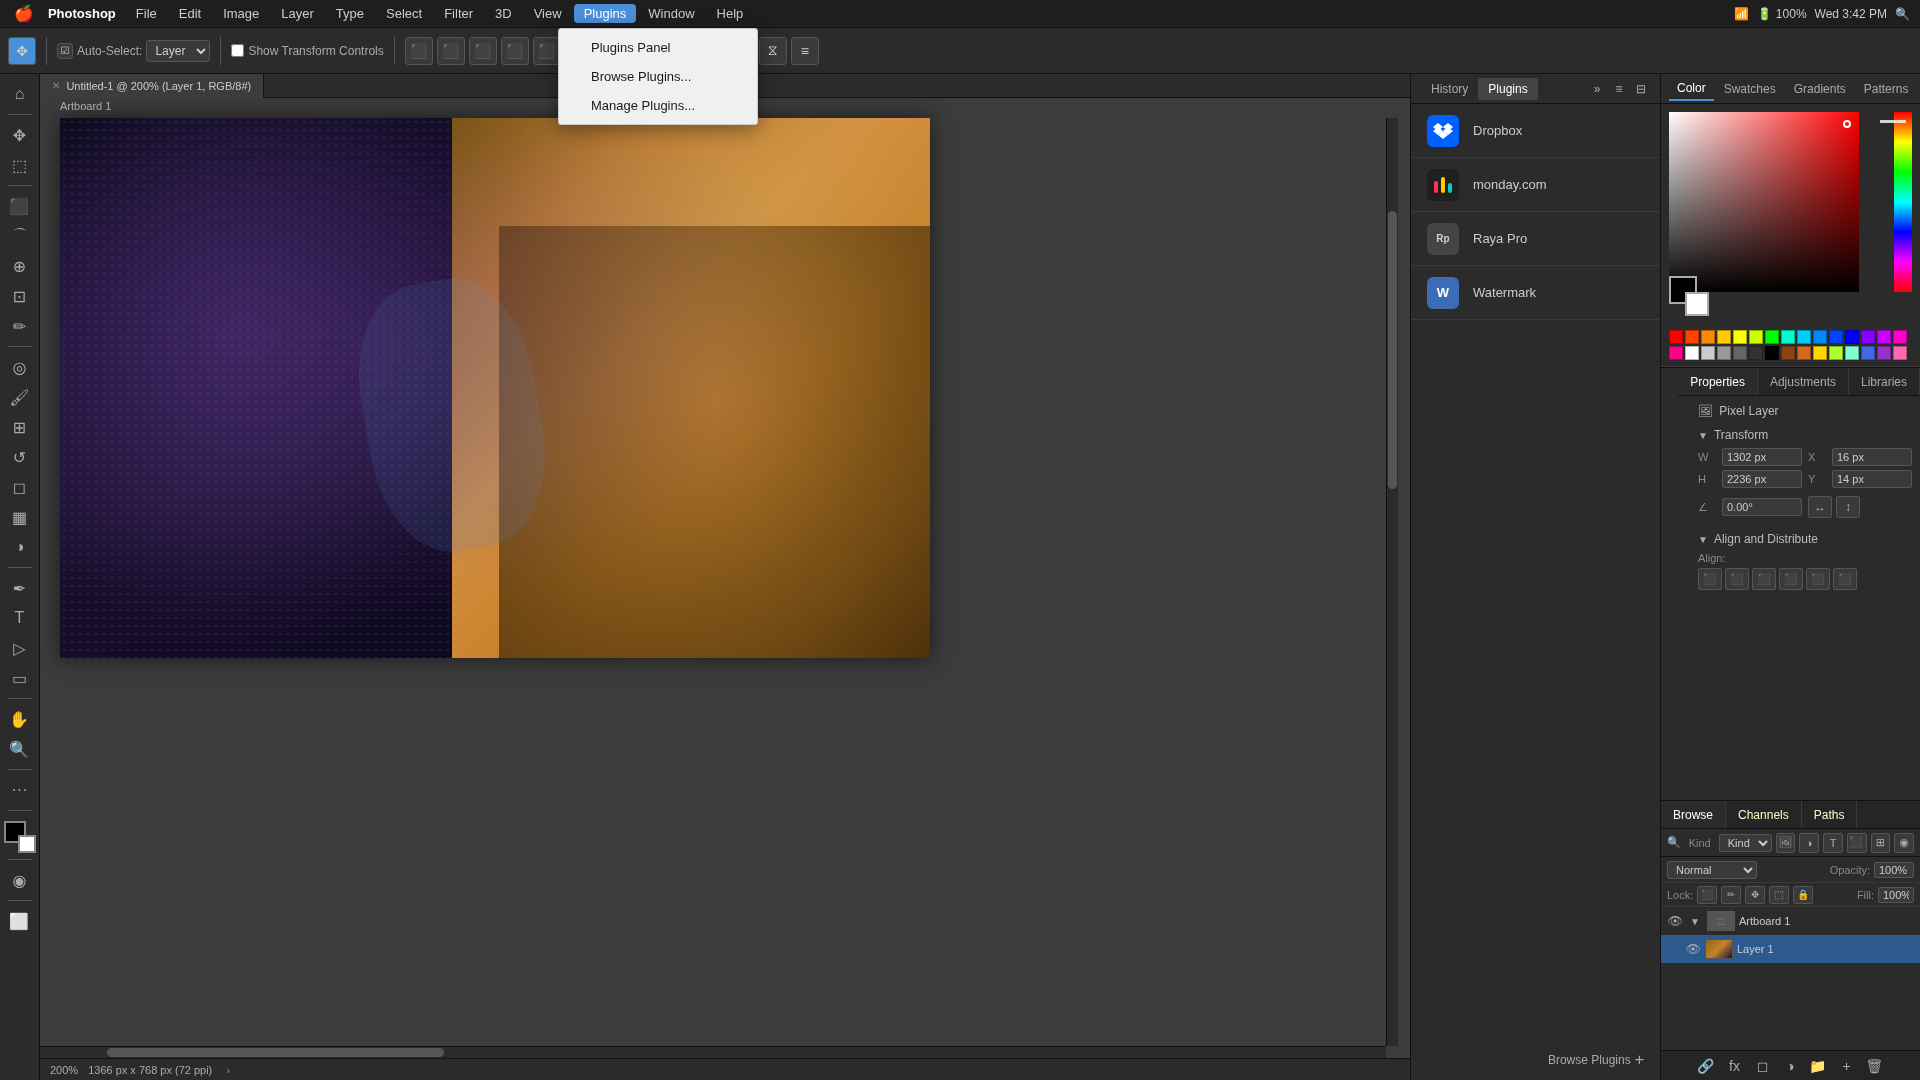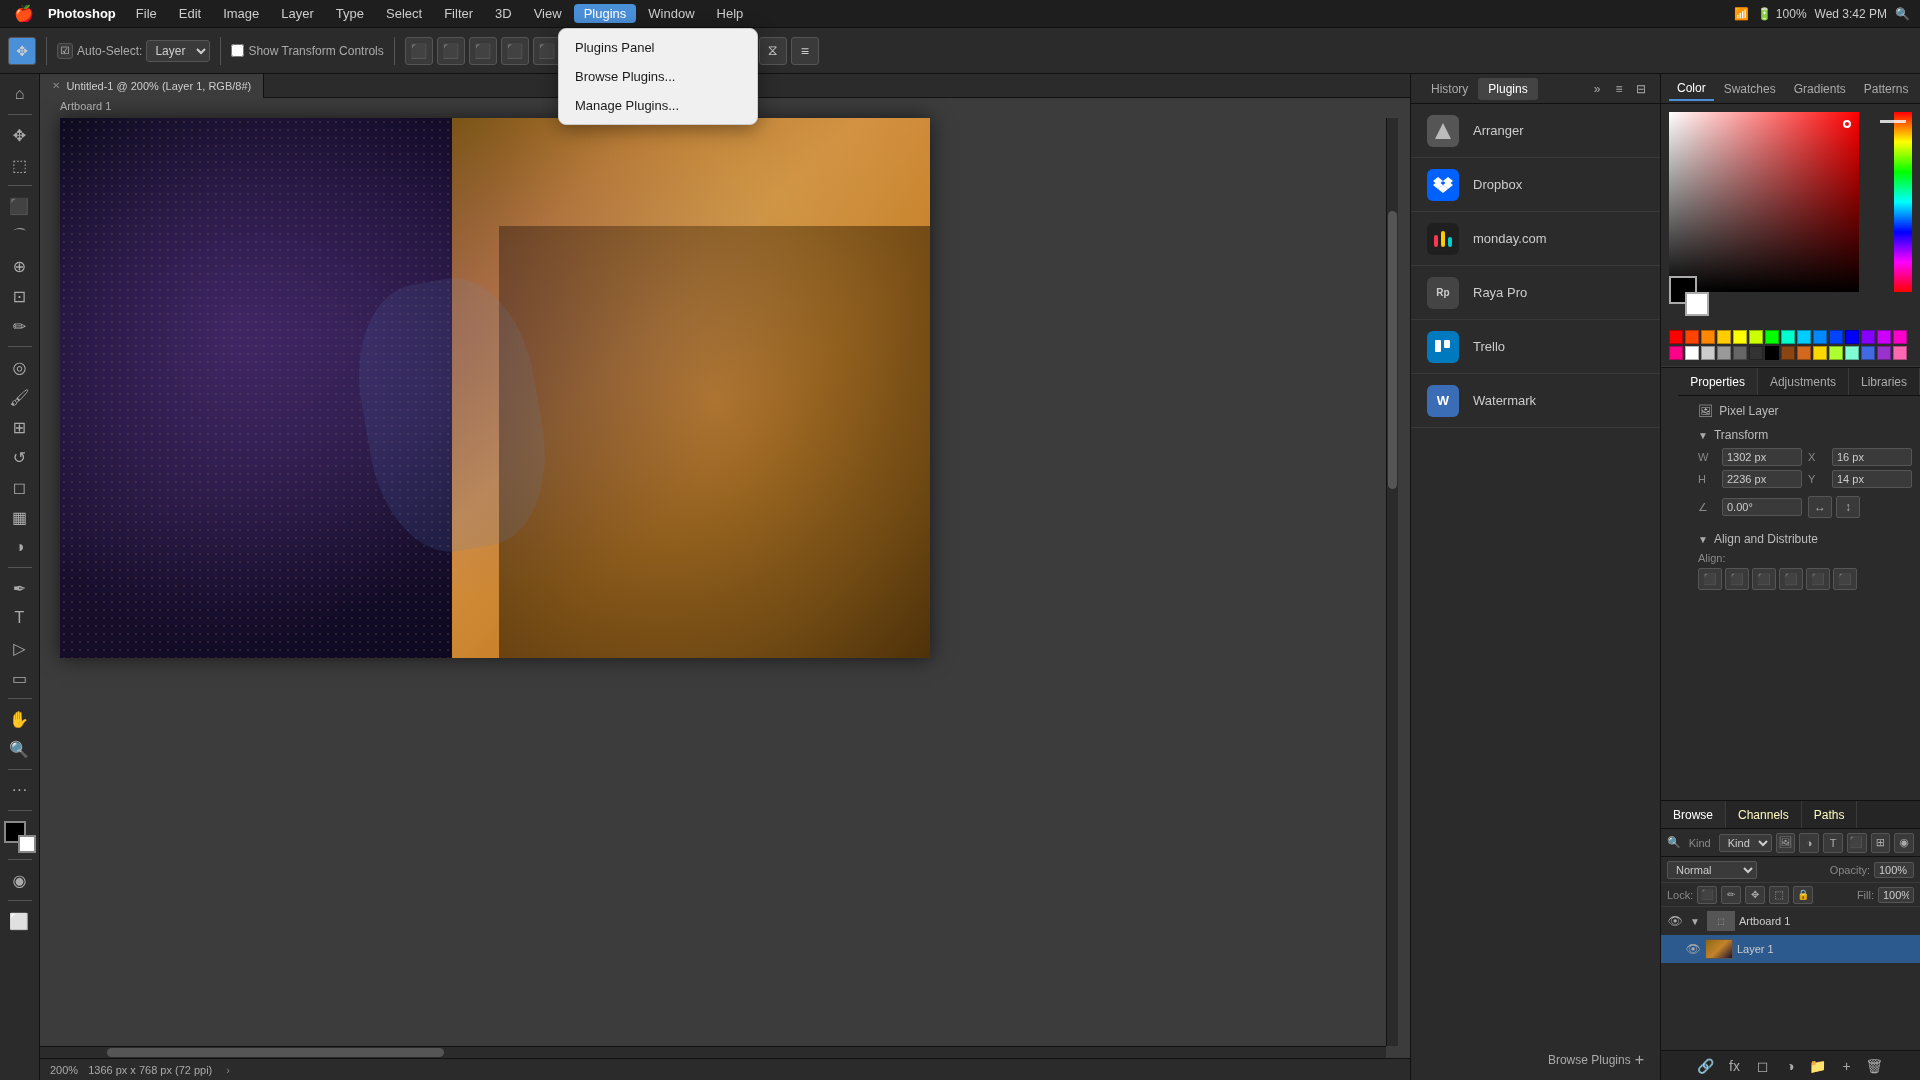--- a/index.html
+++ b/index.html
@@ -291,22 +291,22 @@
       cursor: pointer; color: #aaa; font-size: 14px;
     }
 
     
     #dropdown-overlay {
       position: fixed; inset: 0; z-index: 1000;
     }
     #plugins-dropdown {
       position: fixed; top: 28px; left: 558px;
       width: 200px; background: #f0f0f0; border: 1px solid #ccc;
-      border-radius: 8px; box-shadow: 0 4px 20px rgba(0,0,0,0.4);
-      z-index: 1001; padding: 4px 0;
+      border-radius: 3px; box-shadow: 0 4px 20px rgba(0,0,0,0.4);
+      z-index: 1001; padding: 4px 16px;
     }
     .dropdown-item {
       padding: 7px 16px; color: #1a1a1a; font-size: 13px; cursor: pointer;
     }
     #doc-tab {
       padding: 0 12px; height: 24px; display: flex; align-items: center;
       background: #3c3c3c; border-right: 1px solid #111;
       color: #ccc; font-size: 11px; cursor: pointer; gap: 6px;
     }
     #doc-tab .close-tab { color: #888; font-size: 10px; }
@@ -486,28 +486,20 @@
       <span class="tab">History</span>
       <span class="tab active">Plugins</span>
       <div class="panel-controls">
         <span class="ctrl-btn">»</span>
         <span class="ctrl-btn">≡</span>
         <span class="ctrl-btn">⊟</span>
       </div>
     </div>
 
     <div class="plugin-item">
-      <div class="plugin-icon" style="background:#555;">
-        <svg width="20" height="20" viewBox="0 0 20 20">
-            <polygon points="10,2 18,18 2,18" fill="#bbb"></polygon>
-          </svg>
-      </div>
-      <span class="plugin-name">Arranger</span>
-    </div>
-    <div class="plugin-item">
       <div class="plugin-icon" style="background:#0061ff;">
         <svg width="20" height="20" viewBox="0 0 20 20">
           <polygon points="5,2 10,6 5,10 0,6" fill="#fff"></polygon>
           <polygon points="15,2 20,6 15,10 10,6" fill="#fff"></polygon>
           <polygon points="0,10 5,14 10,10 5,6" fill="#fff"></polygon>
           <polygon points="10,10 15,14 20,10 15,6" fill="#fff"></polygon>
           <polygon points="5,14 10,18 15,14 10,10" fill="#fff"></polygon>
         </svg>
       </div>
       <span class="plugin-name">Dropbox</span>
@@ -518,29 +510,20 @@
           <div style="width:4px;height:12px;background:#ff3750;border-radius:2px;"></div>
           <div style="width:4px;height:16px;background:#ffcb00;border-radius:2px;"></div>
           <div style="width:4px;height:10px;background:#00d1cc;border-radius:2px;"></div>
         </div>
       </div>
       <span class="plugin-name">monday.com</span>
     </div>
     <div class="plugin-item">
       <div class="plugin-icon" style="background:#444;font-size:10px;color:#ccc;font-weight:bold;">Rp</div>
       <span class="plugin-name">Raya Pro</span>
-    </div>
-    <div class="plugin-item">
-      <div class="plugin-icon" style="background:#0079bf;">
-        <svg width="20" height="20" viewBox="0 0 20 20">
-          <rect x="2" y="3" width="6" height="12" rx="1" fill="#fff"></rect>
-          <rect x="11" y="3" width="6" height="8" rx="1" fill="#fff"></rect>
-        </svg>
-      </div>
-      <span class="plugin-name">Trello</span>
     </div>
     <div class="plugin-item">
       <div class="plugin-icon" style="background:#3a6db5;font-size:13px;color:#fff;font-weight:bold;">W</div>
       <span class="plugin-name">Watermark</span>
     </div>
 
     <div style="flex:1;"></div>
 
     <div id="browse-plugins-row">
       <span>Browse Plugins</span>

